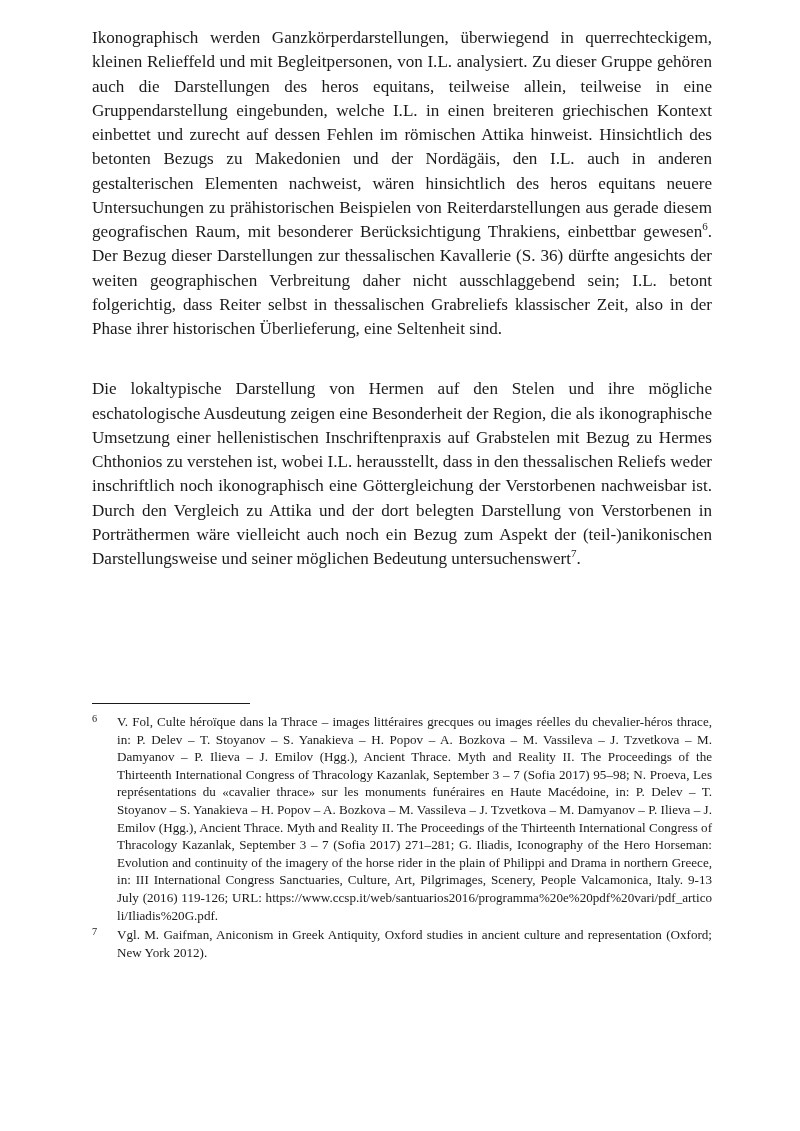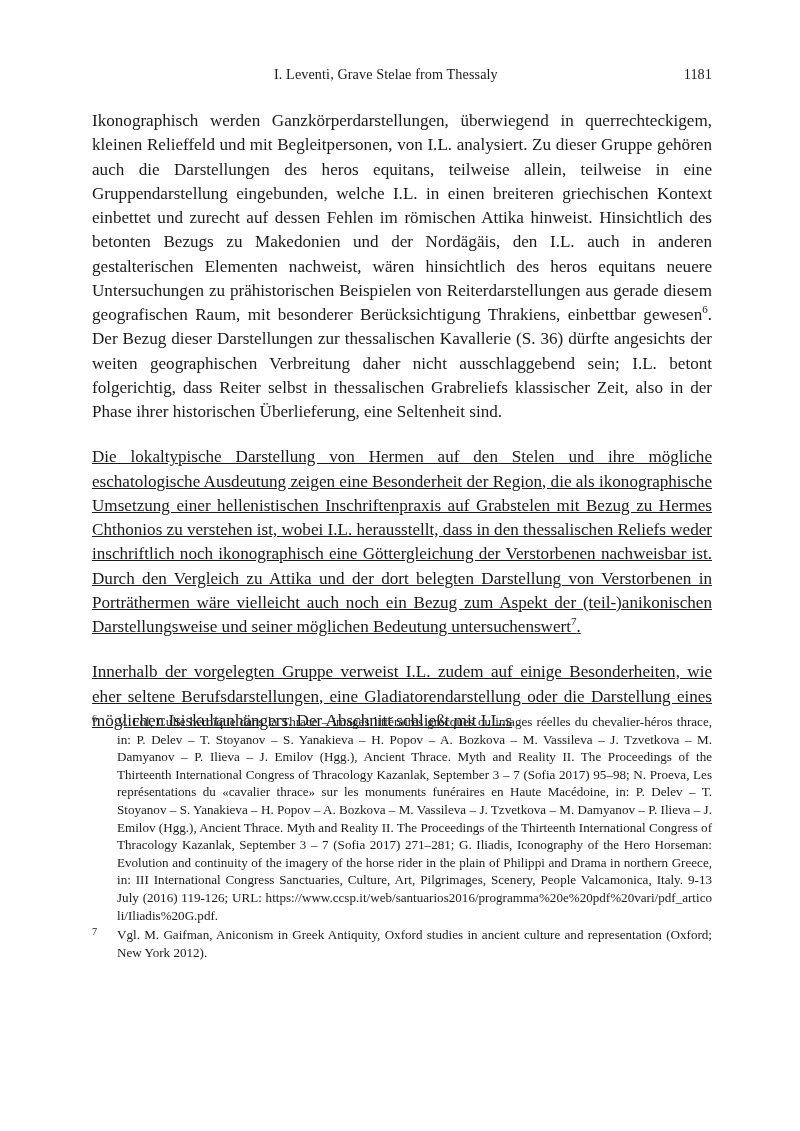--- a/index.html
+++ b/index.html
@@ -49,22 +49,21 @@
   p.para {
     margin: 0;
     font-size: 17.1px;
     line-height: 24.25px;
     text-align: justify;
     text-justify: inter-word;
     hyphens: manual;
     -webkit-hyphens: manual;
   }
   p.para + p.para {
-    margin-top: 21px;
-    text-decoration: underline;
+    margin-top: 36px;
   }
   p.para.tight {
     margin-top: 0;
   }
   .it {
   }
   sup.fnref {
     font-size: 11px;
     vertical-align: super;
     line-height: 0;
@@ -103,29 +102,24 @@
     word-break: break-all;
   }
 </style>
 </head>
 <body>
 
 <div class="page">
 
   <div class="content">
 
-    <div class="runninghead">
-      <span class="rh-title">I. Leventi, Grave Stelae from Thessaly</span>
-      <span class="rh-folio">1181</span>
-    </div>
 
     <div class="body-block">
         <p class="para">Ikonographisch werden Ganzkörperdarstellungen, überwiegend in querrechteckigem, kleinen Relieffeld und mit Begleitpersonen, von I.L. analysiert. Zu dieser Gruppe gehören auch die Darstellungen des <span class="it">heros equitans</span>, teilweise allein, teilweise in eine Gruppendarstellung eingebunden, welche I.L. in einen breiteren griechischen Kontext einbettet und zurecht auf dessen Fehlen im römischen Attika hinweist. Hinsichtlich des betonten Bezugs zu Makedonien und der Nordägäis, den I.L. auch in anderen gestalterischen Elementen nachweist, wären hinsichtlich des <span class="it">heros equitans</span> neuere Untersuchungen zu prähistorischen Beispielen von Reiterdarstellungen aus gerade diesem geografischen Raum, mit besonderer Berücksichtigung Thrakiens, einbettbar gewesen<sup class="fnref">6</sup>. Der Bezug dieser Darstellungen zur thessalischen Kavallerie (S. 36) dürfte angesichts der weiten geographischen Verbreitung daher nicht ausschlaggebend sein; I.L. betont folgerichtig, dass Reiter selbst in thessalischen Grabreliefs klassischer Zeit, also in der Phase ihrer historischen Überlieferung, eine Seltenheit sind.</p>
         <p class="para">Die lokaltypische Darstellung von Hermen auf den Stelen und ihre mögliche eschatologische Ausdeutung zeigen eine Besonderheit der Region, die als ikonographische Umsetzung einer hellenistischen Inschriftenpraxis auf Grabstelen mit Bezug zu Hermes Chthonios zu verstehen ist, wobei I.L. herausstellt, dass in den thessalischen Reliefs weder inschriftlich noch ikonographisch eine Göttergleichung der Verstorbenen nachweisbar ist. Durch den Vergleich zu Attika und der dort belegten Darstellung von Verstorbenen in Porträthermen wäre vielleicht auch noch ein Bezug zum Aspekt der (teil-)anikonischen Darstellungsweise und seiner möglichen Bedeutung untersuchenswert<sup class="fnref">7</sup>.</p>
-        <p class="para tight">Innerhalb der vorgelegten Gruppe verweist I.L. zudem auf einige Besonderheiten, wie eher seltene Berufsdarstellungen, eine Gladiatorendarstellung oder die Darstellung eines möglichen Isiskultanhängers. Der Abschnitt schließt mit I.L.s</p>
       </div>
 
   </div>
 
   <div class="footnotes">
     <div class="fn-rule"></div>
     <div>
         <div class="fn"><span class="fn-num">6</span>V. Fol, Culte héroïque dans la Thrace – images littéraires grecques ou images réelles du chevalier-héros thrace, in: P. Delev – T. Stoyanov – S. Yanakieva – H. Popov – A. Bozkova – M. Vassileva – J. Tzvetkova – M. Damyanov – P. Ilieva – J. Emilov (Hgg.), Ancient Thrace. Myth and Reality II. The Proceedings of the Thirteenth International Congress of Thracology Kazanlak, September 3 – 7 (Sofia 2017) 95–98; N. Proeva, Les représentations du «cavalier thrace» sur les monuments funéraires en Haute Macédoine, in: P. Delev – T. Stoyanov – S. Yanakieva – H. Popov – A. Bozkova – M. Vassileva – J. Tzvetkova – M. Damyanov – P. Ilieva – J. Emilov (Hgg.), Ancient Thrace. Myth and Reality II. The Proceedings of the Thirteenth International Congress of Thracology Kazanlak, September 3 – 7 (Sofia 2017) 271–281; G. Iliadis, Iconography of the Hero Horseman: Evolution and continuity of the imagery of the horse rider in the plain of Philippi and Drama in northern Greece, in: III International Congress Sanctuaries, Culture, Art, Pilgrimages, Scenery, People Valcamonica, Italy. 9-13 July (2016) 119-126; URL: <span class="fn-url">https://www.ccsp.it/web/santuarios2016/programma%20e%20pdf%20vari/pdf_articoli/Iliadis%20G.pdf.</span></div>
         <div class="fn"><span class="fn-num">7</span>Vgl. M. Gaifman, Aniconism in Greek Antiquity, Oxford studies in ancient culture and representation (Oxford; New York 2012).</div>
       </div>

